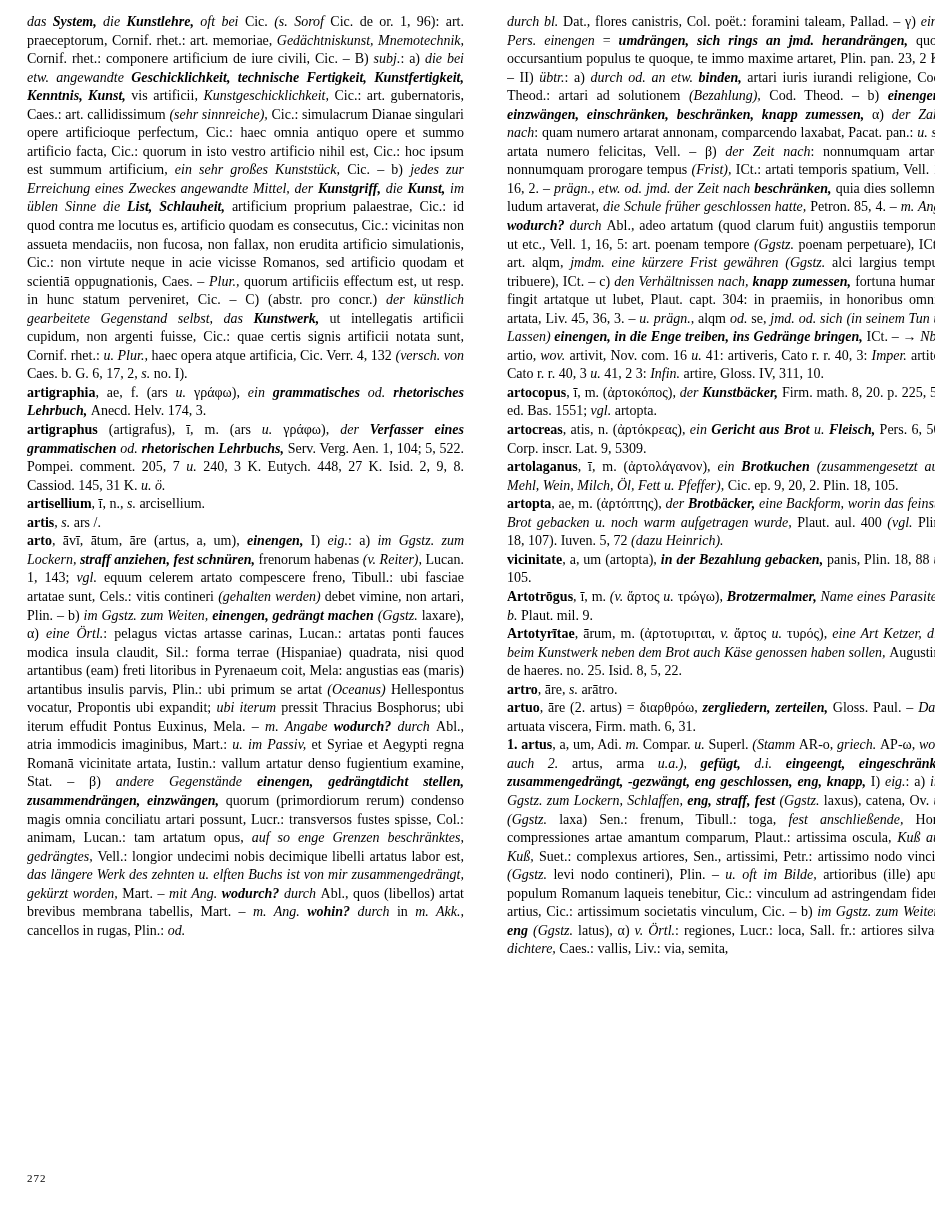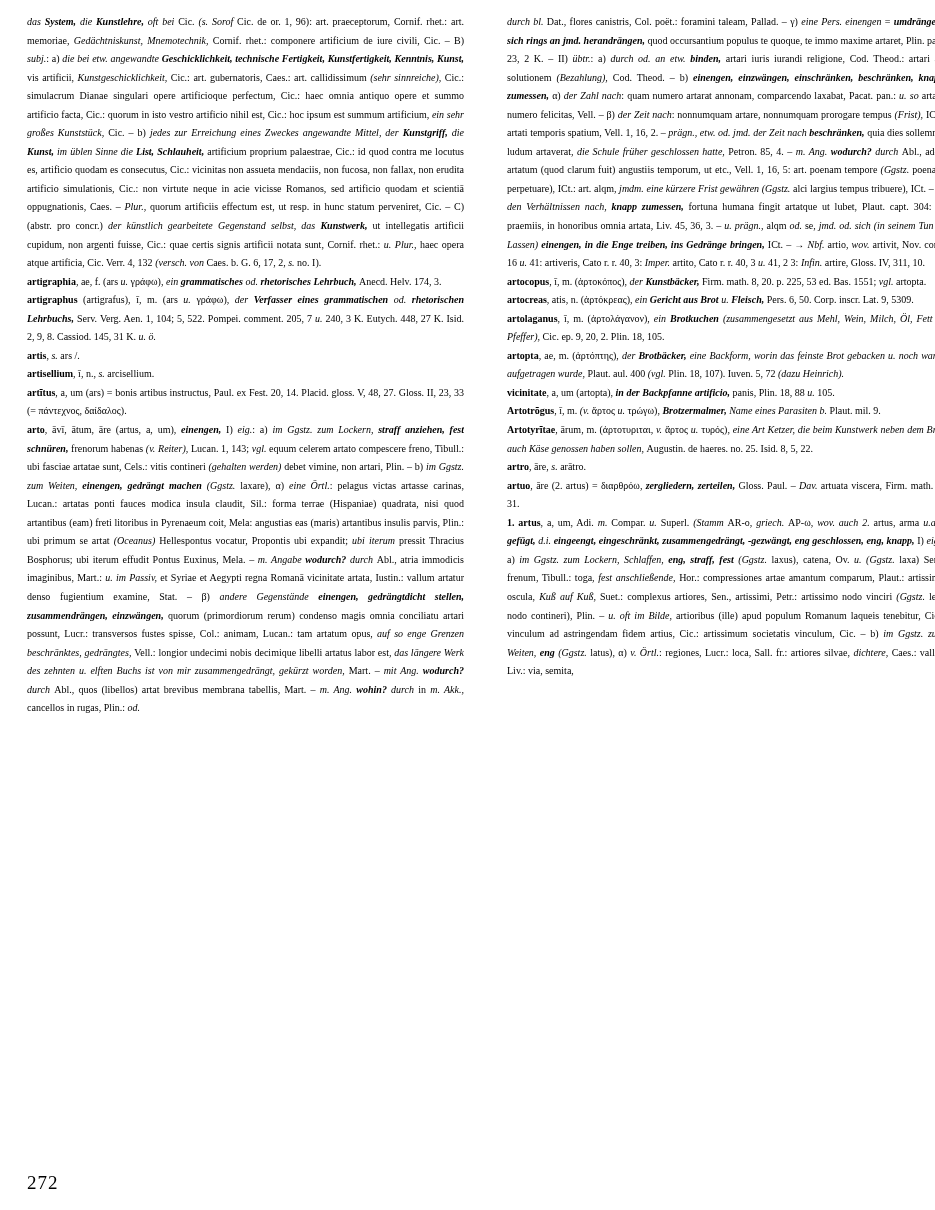--- a/index.html
+++ b/index.html
@@ -14,59 +14,58 @@
     width: 935px; height: 1210px;
     background: #ffffff;
     overflow: hidden;
   }
   .col {
     position: absolute;
     top: 13px;
     width: 437px;
     height: 1142px;
     overflow: hidden;
-    font-size: 10px;
+    font-size: 14px;
     line-height: 18.55px;
     text-align: justify;
     -webkit-hyphens: auto;
   }
   .col-left  { left: 27px; }
   .col-right { left: 507px; }
   .col p { margin: 0; padding: 0; }
   .r  { font-weight: normal; font-style: normal; }
   .b  { font-weight: bold;   font-style: normal; }
   .i  { font-weight: normal; font-style: italic; }
   .bi { font-weight: bold;   font-style: italic; }
   .pagenum {
     position: absolute;
     left: 27px; top: 1172px;
-    font-size: 19px;
+    font-size: 11px;
     letter-spacing: 1px;
   }
 </style>
 </head>
 <body>
 
 <div class="page">
   <div class="col col-left" id="col-left">
       <p><span class="i">das </span><span class="bi">System,</span><span class="i"> die </span><span class="bi">Kunstlehre,</span><span class="i"> oft bei </span><span class="r">Cic. </span><span class="i">(s. Sorof </span><span class="r">Cic. de or. 1, 96): art. praeceptorum, Cornif. rhet.: art. memoriae, </span><span class="i">Gedächtniskunst, Mnemotechnik, </span><span class="r">Cornif. rhet.: componere artificium de iure civili, Cic. – B) </span><span class="i">subj.</span><span class="r">: a) </span><span class="i">die bei etw. angewandte </span><span class="bi">Geschicklichkeit, technische Fertigkeit, Kunstfertigkeit, Kenntnis, Kunst, </span><span class="r">vis artificii, </span><span class="i">Kunstgeschicklichkeit, </span><span class="r">Cic.: art. gubernatoris, Caes.: art. callidissimum </span><span class="i">(sehr sinnreiche), </span><span class="r">Cic.: simulacrum Dianae singulari opere artificioque perfectum, Cic.: haec omnia antiquo opere et summo artificio facta, Cic.: quorum in isto vestro artificio nihil est, Cic.: hoc ipsum est summum artificium, </span><span class="i">ein sehr großes Kunststück, </span><span class="r">Cic. – b) </span><span class="i">jedes zur Erreichung eines Zweckes angewandte Mittel, der </span><span class="bi">Kunstgriff, </span><span class="i">die </span><span class="bi">Kunst, </span><span class="i">im üblen Sinne die </span><span class="bi">List, Schlauheit, </span><span class="r">artificium proprium palaestrae, Cic.: id quod contra me locutus es, artificio quodam es consecutus, Cic.: vicinitas non assueta mendaciis, non fucosa, non fallax, non erudita artificio simulationis, Cic.: non virtute neque in acie vicisse Romanos, sed artificio quodam et scientiā oppugnationis, Caes. – </span><span class="i">Plur., </span><span class="r">quorum artificiis effectum est, ut resp. in hunc statum perveniret, Cic. – C) (abstr. pro concr.) </span><span class="i">der künstlich gearbeitete Gegenstand selbst, das </span><span class="bi">Kunstwerk, </span><span class="r">ut intellegatis artificii cupidum, non argenti fuisse, Cic.: quae certis signis artificii notata sunt, Cornif. rhet.: </span><span class="i">u. Plur., </span><span class="r">haec opera atque artificia, Cic. Verr. 4, 132 </span><span class="i">(versch. von </span><span class="r">Caes. b. G. 6, 17, 2, </span><span class="i">s. </span><span class="r">no. I).</span></p>
       <p><span class="b">artigraphia</span><span class="r">, ae, f. (ars </span><span class="i">u. </span><span class="r">γράφω), </span><span class="i">ein </span><span class="bi">grammatisches </span><span class="i">od. </span><span class="bi">rhetorisches Lehrbuch, </span><span class="r">Anecd. Helv. 174, 3.</span></p>
       <p><span class="b">artigraphus</span><span class="r"> (artigrafus), ī, m. (ars </span><span class="i">u. </span><span class="r">γράφω), </span><span class="i">der </span><span class="bi">Verfasser eines grammatischen </span><span class="i">od. </span><span class="bi">rhetorischen Lehrbuchs, </span><span class="r">Serv. Verg. Aen. 1, 104; 5, 522. Pompei. comment. 205, 7 </span><span class="i">u. </span><span class="r">240, 3 K. Eutych. 448, 27 K. Isid. 2, 9, 8. Cassiod. 145, 31 K. </span><span class="i">u. ö.</span></p>
+      <p><span class="b">artisellium</span><span class="r">, ī, n., </span><span class="i">s. </span><span class="r">arcisellium.</span></p>
       <p><span class="b">artis</span><span class="r">, </span><span class="i">s. </span><span class="r">ars /.</span></p>
-      <p><span class="b">artisellium</span><span class="r">, ī, n., </span><span class="i">s. </span><span class="r">arcisellium.</span></p>
-      <p><span class="b">artītus</span><span class="r">, a, um (ars) = bonis artibus instructus, Paul. ex Fest. 20, 14. Placid. gloss. V, 48, 27. Gloss. II, 23, 33 (= πάντεχνος, δαίδαλος).</span></p>
       <p><span class="b">arto</span><span class="r">, āvī, ātum, āre (artus, a, um), </span><span class="bi">einengen, </span><span class="r">I) </span><span class="i">eig.</span><span class="r">: a) </span><span class="i">im Ggstz. zum Lockern, </span><span class="bi">straff anziehen, fest schnüren, </span><span class="r">frenorum habenas </span><span class="i">(v. Reiter), </span><span class="r">Lucan. 1, 143; </span><span class="i">vgl. </span><span class="r">equum celerem artato compescere freno, Tibull.: ubi fasciae artatae sunt, Cels.: vitis contineri </span><span class="i">(gehalten werden) </span><span class="r">debet vimine, non artari, Plin. – b) </span><span class="i">im Ggstz. zum Weiten, </span><span class="bi">einengen, gedrängt machen </span><span class="i">(Ggstz. </span><span class="r">laxare), α) </span><span class="i">eine Örtl.</span><span class="r">: pelagus victas artasse carinas, Lucan.: artatas ponti fauces modica insula claudit, Sil.: forma terrae (Hispaniae) quadrata, nisi quod artantibus (eam) freti litoribus in Pyrenaeum coit, Mela: angustias eas (maris) artantibus insulis parvis, Plin.: ubi primum se artat </span><span class="i">(Oceanus) </span><span class="r">Hellespontus vocatur, Propontis ubi expandit; </span><span class="i">ubi iterum </span><span class="r">pressit Thracius Bosphorus; ubi iterum effudit Pontus Euxinus, Mela. – </span><span class="i">m. Angabe </span><span class="bi">wodurch? </span><span class="i">durch </span><span class="r">Abl., atria immodicis imaginibus, Mart.: </span><span class="i">u. im Passiv, </span><span class="r">et Syriae et Aegypti regna Romanā vicinitate artata, Iustin.: vallum artatur denso fugientium examine, Stat. – β) </span><span class="i">andere Gegenstände </span><span class="bi">einengen, gedrängtdicht stellen, zusammendrängen, einzwängen, </span><span class="r">quorum (primordiorum rerum) condenso magis omnia conciliatu artari possunt, Lucr.: transversos fustes spisse, Col.: animam, Lucan.: tam artatum opus, </span><span class="i">auf so enge Grenzen beschränktes, gedrängtes, </span><span class="r">Vell.: longior undecimi nobis decimique libelli artatus labor est, </span><span class="i">das längere Werk des zehnten u. elften Buchs ist von mir zusammengedrängt, gekürzt worden, </span><span class="r">Mart. – </span><span class="i">mit Ang. </span><span class="bi">wodurch? </span><span class="i">durch </span><span class="r">Abl., quos (libellos) artat brevibus membrana tabellis, Mart. – </span><span class="i">m. Ang. </span><span class="bi">wohin? </span><span class="i">durch </span><span class="r">in </span><span class="i">m. Akk., </span><span class="r">cancellos in rugas, Plin.: </span><span class="i">od.</span></p>
     </div>
   <div class="col col-right" id="col-right">
       <p><span class="i">durch bl. </span><span class="r">Dat., flores canistris, Col. poët.: foramini taleam, Pallad. – γ) </span><span class="i">eine Pers. einengen </span><span class="r">= </span><span class="bi">umdrängen, sich rings an jmd. herandrängen, </span><span class="r">quod occursantium populus te quoque, te immo maxime artaret, Plin. pan. 23, 2 K. – II) </span><span class="i">übtr.</span><span class="r">: a) </span><span class="i">durch od. an etw. </span><span class="bi">binden, </span><span class="r">artari iuris iurandi religione, Cod. Theod.: artari ad solutionem </span><span class="i">(Bezahlung), </span><span class="r">Cod. Theod. – b) </span><span class="bi">einengen, einzwängen, einschränken, beschränken, knapp zumessen, </span><span class="r">α) </span><span class="i">der Zahl nach</span><span class="r">: quam numero artarat annonam, comparcendo laxabat, Pacat. pan.: </span><span class="i">u. so </span><span class="r">artata numero felicitas, Vell. – β) </span><span class="i">der Zeit nach</span><span class="r">: nonnumquam artare, nonnumquam prorogare tempus </span><span class="i">(Frist), </span><span class="r">ICt.: artati temporis spatium, Vell. 1, 16, 2. – </span><span class="i">prägn., etw. od. jmd. der Zeit nach </span><span class="bi">beschränken, </span><span class="r">quia dies sollemnis ludum artaverat, </span><span class="i">die Schule früher geschlossen hatte, </span><span class="r">Petron. 85, 4. – </span><span class="i">m. Ang. </span><span class="bi">wodurch? </span><span class="i">durch </span><span class="r">Abl., adeo artatum (quod clarum fuit) angustiis temporum, ut etc., Vell. 1, 16, 5: art. poenam tempore </span><span class="i">(Ggstz. </span><span class="r">poenam perpetuare), ICt.: art. alqm, </span><span class="i">jmdm. eine kürzere Frist gewähren (Ggstz. </span><span class="r">alci largius tempus tribuere), ICt. – c) </span><span class="i">den Verhältnissen nach, </span><span class="bi">knapp zumessen, </span><span class="r">fortuna humana fingit artatque ut lubet, Plaut. capt. 304: in praemiis, in honoribus omnia artata, Liv. 45, 36, 3. – </span><span class="i">u. prägn., </span><span class="r">alqm </span><span class="i">od. </span><span class="r">se, </span><span class="i">jmd. od. sich (in seinem Tun u. Lassen) </span><span class="bi">einengen, in die Enge treiben, ins Gedränge bringen, </span><span class="r">ICt. – → </span><span class="i">Nbf. </span><span class="r">artio, </span><span class="i">wov. </span><span class="r">artivit, Nov. com. 16 </span><span class="i">u. </span><span class="r">41: artiveris, Cato r. r. 40, 3: </span><span class="i">Imper. </span><span class="r">artito, Cato r. r. 40, 3 </span><span class="i">u. </span><span class="r">41, 2 3: </span><span class="i">Infin. </span><span class="r">artire, Gloss. IV, 311, 10.</span></p>
       <p><span class="b">artocopus</span><span class="r">, ī, m. (ἀρτοκόπος), </span><span class="i">der </span><span class="bi">Kunstbäcker, </span><span class="r">Firm. math. 8, 20. p. 225, 53 ed. Bas. 1551; </span><span class="i">vgl. </span><span class="r">artopta.</span></p>
       <p><span class="b">artocreas</span><span class="r">, atis, n. (ἀρτόκρεας), </span><span class="i">ein </span><span class="bi">Gericht aus Brot </span><span class="i">u. </span><span class="bi">Fleisch, </span><span class="r">Pers. 6, 50. Corp. inscr. Lat. 9, 5309.</span></p>
       <p><span class="b">artolaganus</span><span class="r">, ī, m. (ἀρτολάγανον), </span><span class="i">ein </span><span class="bi">Brotkuchen </span><span class="i">(zusammengesetzt aus Mehl, Wein, Milch, Öl, Fett u. Pfeffer), </span><span class="r">Cic. ep. 9, 20, 2. Plin. 18, 105.</span></p>
       <p><span class="b">artopta</span><span class="r">, ae, m. (ἀρτόπτης), </span><span class="i">der </span><span class="bi">Brotbäcker, </span><span class="i">eine Backform, worin das feinste Brot gebacken u. noch warm aufgetragen wurde, </span><span class="r">Plaut. aul. 400 </span><span class="i">(vgl. </span><span class="r">Plin. 18, 107). Iuven. 5, 72 </span><span class="i">(dazu Heinrich).</span></p>
-      <p><span class="b">vicinitate</span><span class="r">, a, um (artopta), </span><span class="bi">in der Backpfanne artificio, </span><span class="r">panis, Plin. 18, 88 </span><span class="i">u. </span><span class="r">105.</span></p>
+      <p><span class="b">vicinitate</span><span class="r">, a, um (artopta), </span><span class="bi">in der Bezahlung gebacken, </span><span class="r">panis, Plin. 18, 88 </span><span class="i">u. </span><span class="r">105.</span></p>
       <p><span class="b">Artotrōgus</span><span class="r">, ī, m. </span><span class="i">(v. </span><span class="r">ἄρτος </span><span class="i">u. </span><span class="r">τρώγω), </span><span class="bi">Brotzermalmer, </span><span class="i">Name eines Parasiten b. </span><span class="r">Plaut. mil. 9.</span></p>
       <p><span class="b">Artotyrītae</span><span class="r">, ārum, m. (ἀρτοτυριται, </span><span class="i">v. </span><span class="r">ἄρτος </span><span class="i">u. </span><span class="r">τυρός), </span><span class="i">eine Art Ketzer, die beim Kunstwerk neben dem Brot auch Käse genossen haben sollen, </span><span class="r">Augustin. de haeres. no. 25. Isid. 8, 5, 22.</span></p>
       <p><span class="b">artro</span><span class="r">, āre, </span><span class="i">s. </span><span class="r">arātro.</span></p>
       <p><span class="b">artuo</span><span class="r">, āre (2. artus) = διαρθρόω, </span><span class="bi">zergliedern, zerteilen, </span><span class="r">Gloss. Paul. – </span><span class="i">Dav. </span><span class="r">artuata viscera, Firm. math. 6, 31.</span></p>
       <p><span class="b">1. artus</span><span class="r">, a, um, Adi. </span><span class="i">m. </span><span class="r">Compar. </span><span class="i">u. </span><span class="r">Superl. </span><span class="i">(Stamm </span><span class="r">AR-o, </span><span class="i">griech. </span><span class="r">AP-ω, </span><span class="i">wov. auch 2. </span><span class="r">artus, arma </span><span class="i">u.a.), </span><span class="bi">gefügt, </span><span class="i">d.i. </span><span class="bi">eingeengt, eingeschränkt, zusammengedrängt, -gezwängt, eng geschlossen, eng, knapp, </span><span class="r">I) </span><span class="i">eig.</span><span class="r">: a) </span><span class="i">im Ggstz. zum Lockern, Schlaffen, </span><span class="bi">eng, straff, fest </span><span class="i">(Ggstz. </span><span class="r">laxus), catena, Ov. </span><span class="i">u. (Ggstz. </span><span class="r">laxa) Sen.: frenum, Tibull.: toga, </span><span class="i">fest anschließende, </span><span class="r">Hor.: compressiones artae amantum comparum, Plaut.: artissima oscula, </span><span class="i">Kuß auf Kuß, </span><span class="r">Suet.: complexus artiores, Sen., artissimi, Petr.: artissimo nodo vinciri </span><span class="i">(Ggstz. </span><span class="r">levi nodo contineri), Plin. – </span><span class="i">u. oft im Bilde, </span><span class="r">artioribus (ille) apud populum Romanum laqueis tenebitur, Cic.: vinculum ad astringendam fidem artius, Cic.: artissimum societatis vinculum, Cic. – b) </span><span class="i">im Ggstz. zum Weiten, </span><span class="bi">eng </span><span class="i">(Ggstz. </span><span class="r">latus), α) </span><span class="i">v. Örtl.</span><span class="r">: regiones, Lucr.: loca, Sall. fr.: artiores silvae, </span><span class="i">dichtere, </span><span class="r">Caes.: vallis, Liv.: via, semita,</span></p>
     </div>
   <div class="pagenum">272</div>
 </div>
 
 </body></html>

